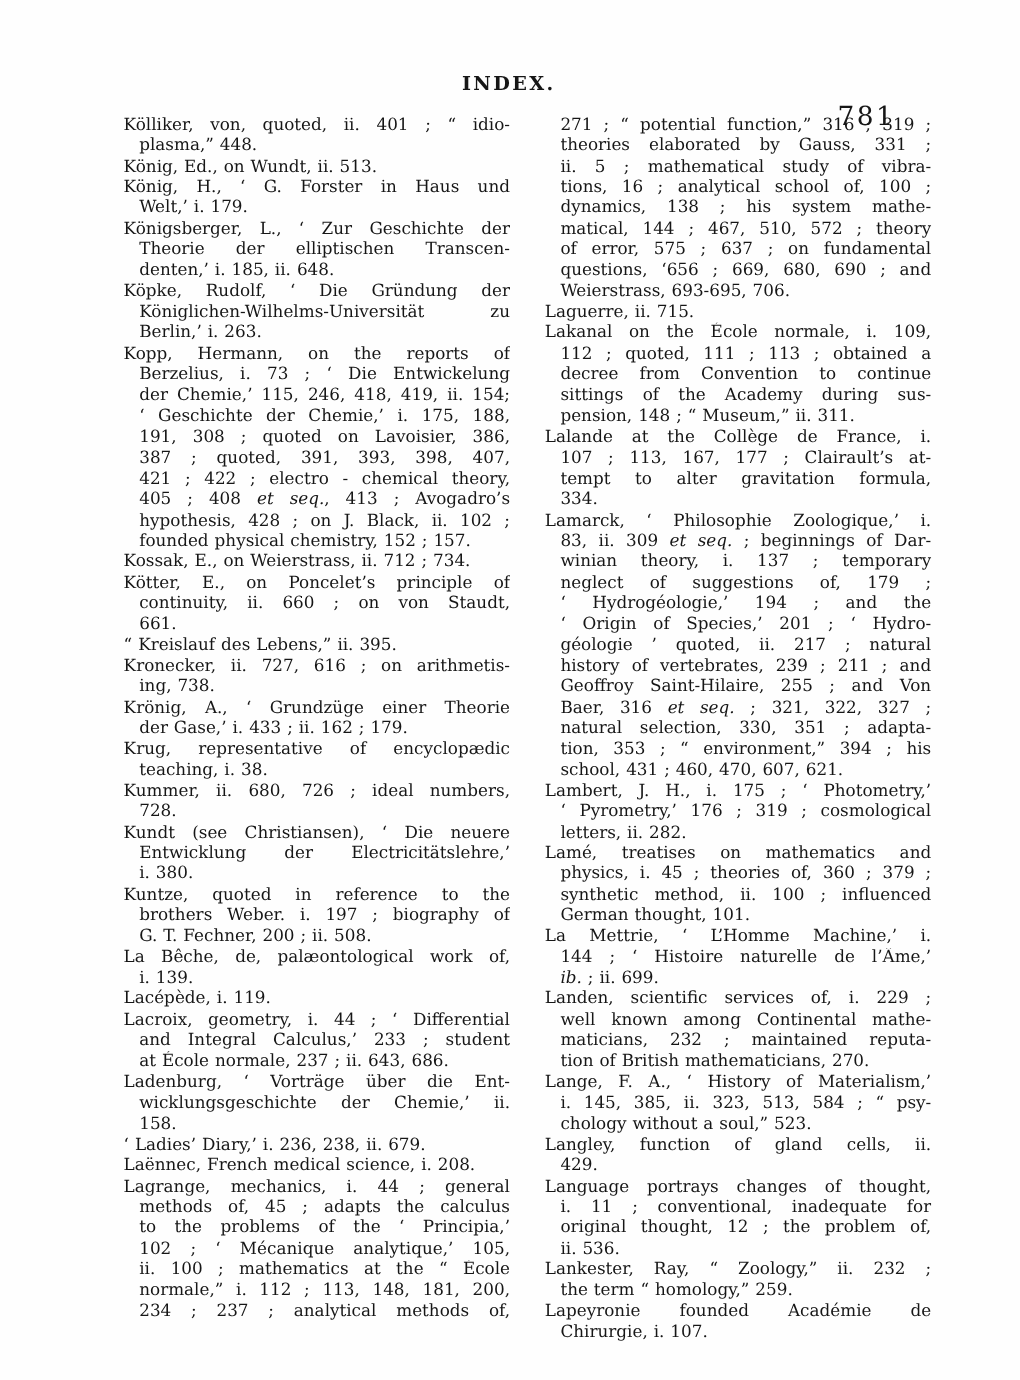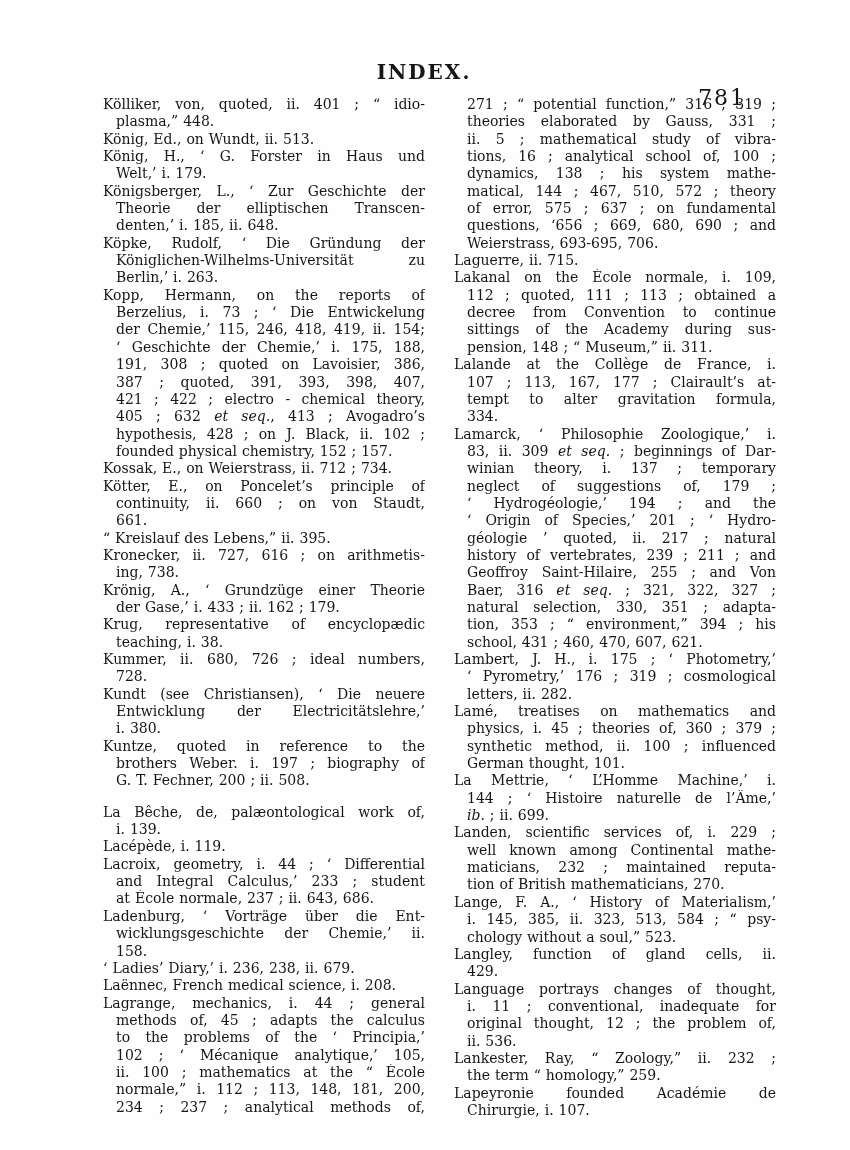--- a/index.html
+++ b/index.html
@@ -15,21 +15,21 @@
     color: #161616;
     overflow: hidden;
   }
   .header {
     position: absolute;
     top: 57px; left: 100px; width: 660px; height: 28px;
   }
   .title {
     position: absolute; left: 0; right: 12px; top: 3px;
     text-align: center;
-    font-size: 20px;
+    font-size: 16px;
     font-weight: 700;
     letter-spacing: 2px;
   }
   .pagenum {
     position: absolute; right: 14px; top: -4px;
     font-size: 22px;
     font-weight: 400;
     letter-spacing: 2px;
     margin-top: 32px;
   }
@@ -46,21 +46,21 @@
     height: 17.35px;
     overflow: hidden;
     text-align: left;
     word-spacing: 0.5px;
   }
   .ln.jf {
     text-align: justify;
     text-align-last: justify;
   }
   .ln.ct { padding-left: 13px; }
-  .ln.gp { margin-top: 14px; }
+  .ln.gp { }
   .ln i { font-style: italic; }
 </style>
 </head>
 <body>
 
 <div class="page">
   <div class="header">
     <div class="title">INDEX.</div>
     <div class="pagenum">781</div>
   </div>
@@ -77,21 +77,21 @@
         <div class="ln jf"><span>Köpke, Rudolf, ‘ Die Gründung der</span></div>
         <div class="ln ct jf"><span>Königlichen-Wilhelms-Universität zu</span></div>
         <div class="ln ct"><span>Berlin,’ i. 263.</span></div>
         <div class="ln jf"><span>Kopp, Hermann, on the reports of</span></div>
         <div class="ln ct jf"><span>Berzelius, i. 73 ; ‘ Die Entwickelung</span></div>
         <div class="ln ct jf"><span>der Chemie,’ 115, 246, 418, 419, ii. 154;</span></div>
         <div class="ln ct jf"><span>‘ Geschichte der Chemie,’ i. 175, 188,</span></div>
         <div class="ln ct jf"><span>191, 308 ; quoted on Lavoisier, 386,</span></div>
         <div class="ln ct jf"><span>387 ; quoted, 391, 393, 398, 407,</span></div>
         <div class="ln ct jf"><span>421 ; 422 ; electro - chemical theory,</span></div>
-        <div class="ln ct jf"><span>405 ; 632 </span><i>et seq.</i><span>, 413 ; Avogadro’s</span></div>
+        <div class="ln ct jf"><span>405 ; 408 </span><i>et seq.</i><span>, 413 ; Avogadro’s</span></div>
         <div class="ln ct jf"><span>hypothesis, 428 ; on J. Black, ii. 102 ;</span></div>
         <div class="ln ct"><span>founded physical chemistry, 152 ; 157.</span></div>
         <div class="ln"><span>Kossak, E., on Weierstrass, ii. 712 ; 734.</span></div>
         <div class="ln jf"><span>Kötter, E., on Poncelet’s principle of</span></div>
         <div class="ln ct jf"><span>continuity, ii. 660 ; on von Staudt,</span></div>
         <div class="ln ct"><span>661.</span></div>
         <div class="ln"><span>“ Kreislauf des Lebens,” ii. 395.</span></div>
         <div class="ln jf"><span>Kronecker, ii. 727, 616 ; on arithmetis-</span></div>
         <div class="ln ct"><span>ing, 738.</span></div>
         <div class="ln jf"><span>Krönig, A., ‘ Grundzüge einer Theorie</span></div>

